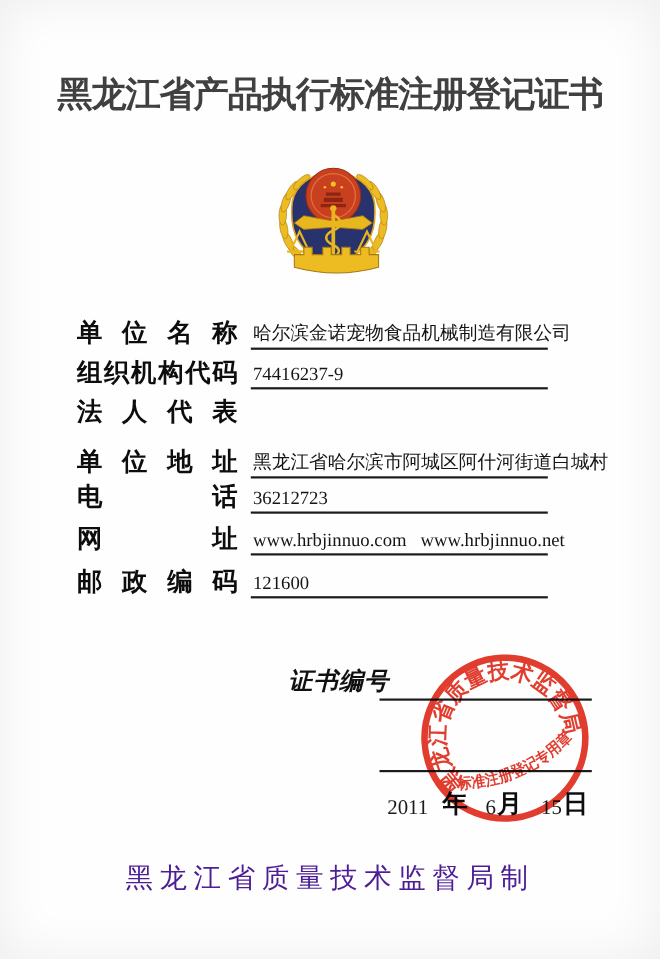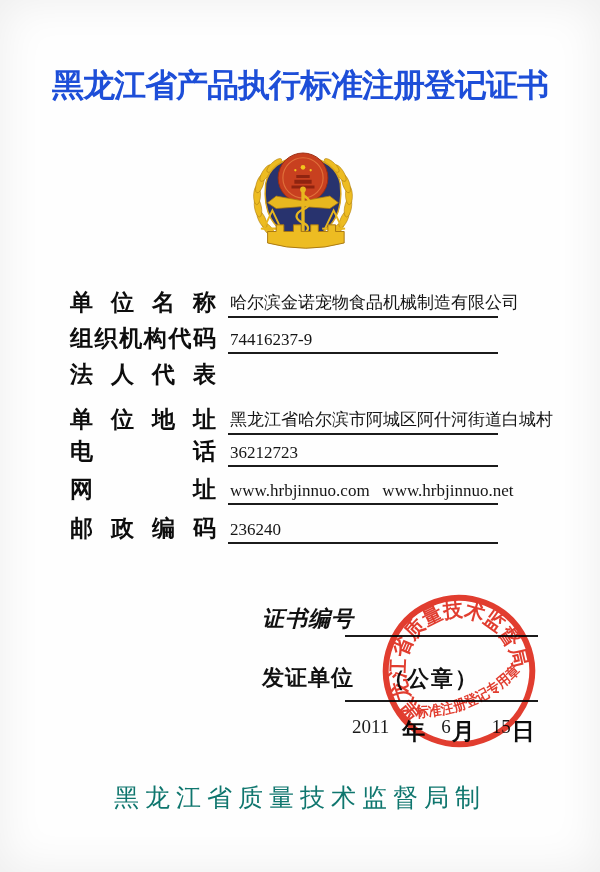--- a/index.html
+++ b/index.html
@@ -3,50 +3,50 @@
 <meta charset="utf-8">
 <style>
   html,body{margin:0;padding:0;background:#ffffff;}
   .page{
     position:relative;width:600px;height:872px;background:#fefefe;
     font-family:"Liberation Serif","DejaVu Serif",serif;color:#111;overflow:hidden;
   }
   .page::after{content:"";position:absolute;inset:0;box-shadow:inset 0 0 46px rgba(0,0,0,.07);pointer-events:none;}
 
   .title{position:absolute;top:64px;left:0;width:100%;text-align:center;
-    font-size:32px;font-weight:700;letter-spacing:-1px;color:#1d4ed8;}
+    font-size:32px;font-weight:700;letter-spacing:-1px;color:#404040;}
 
   .emblem{position:absolute;left:236px;top:134px;width:134px;height:128px;}
 
   
   .row{position:absolute;left:70px;width:428px;height:36px;}
   .r1{top:282px}.r2{top:318px}.r3{top:354px}.r4{top:399px}.r5{top:431px}.r6{top:469px}.r7{top:508px}
   .lbl{position:absolute;left:0;bottom:4px;width:146px;display:flex;justify-content:space-between;
     font-size:23px;font-weight:700;line-height:1;color:#0d0d0d;}
   .val{position:absolute;left:158px;right:0;bottom:0;height:31px;border-bottom:2px solid #1b1b1b;
     display:flex;align-items:flex-end;padding:0 0 2px 2px;font-size:17px;white-space:pre;color:#151515;}
 
   
   .certno-label{position:absolute;left:262px;top:604px;font-size:22px;font-weight:700;letter-spacing:1px;font-style:italic;}
   .certno-line{position:absolute;left:345px;top:620px;width:193px;height:15px;border-bottom:2px solid #1b1b1b;
     font-size:16px;text-align:center;}
   .issuer-label{position:absolute;left:262px;top:663px;font-size:22px;font-weight:700;letter-spacing:1px;}
   .issuer-value{position:absolute;left:383px;top:664px;font-size:22px;font-weight:700;letter-spacing:2px;}
   .issuer-line{position:absolute;left:345px;top:687px;width:193px;height:13px;border-bottom:2px solid #1b1b1b;}
-  .date{position:absolute;left:352px;top:716px;height:30px;display:flex;align-items:flex-start;}
+  .date{position:absolute;left:352px;top:716px;height:30px;display:flex;align-items:flex-end;}
   .date .num{font-size:19px;color:#1a1a1a;}
   .date .unit{font-size:23px;font-weight:700;color:#0d0d0d;}
   .date .g1{margin-left:13px;}
   .date .g2{margin-left:16px;}
   .date .g3{margin-left:1px;}
   .date .g4{margin-left:17px;}
   .date .g5{margin-left:1px;}
 
   .footer{position:absolute;top:781px;left:0;width:100%;text-align:center;
-    font-size:25px;letter-spacing:6px;color:#0f766e;}
+    font-size:25px;letter-spacing:6px;color:#4c1d95;}
 
   .seal{position:absolute;left:374px;top:586px;width:170px;height:170px;
     mix-blend-mode:multiply;opacity:.92;}
 </style>
 </head>
 <body>
 
 <div class="page">
 
   <div class="title">黑龙江省产品执行标准注册登记证书</div>
@@ -149,28 +149,26 @@
       </div>
     <div class="val">www.hrbjinnuo.com   www.hrbjinnuo.net</div>
   </div>
   <div class="row r7">
     <div class="lbl">
         <span>邮</span>
         <span>政</span>
         <span>编</span>
         <span>码</span>
       </div>
-    <div class="val">236240</div>
+    <div class="val">121600</div>
   </div>
 
   <div class="certno-label">证书编号</div>
   <div class="certno-line"></div>
 
-  <div class="issuer-label">发证单位</div>
-  <div class="issuer-value">（公章）</div>
   <div class="issuer-line"></div>
 
   <div class="date">
     <span class="num">2011</span>
     <span class="unit g1">年</span>
     <span class="num g2">6</span>
     <span class="unit g3">月</span>
     <span class="num g4">15</span>
     <span class="unit g5">日</span>
   </div>

